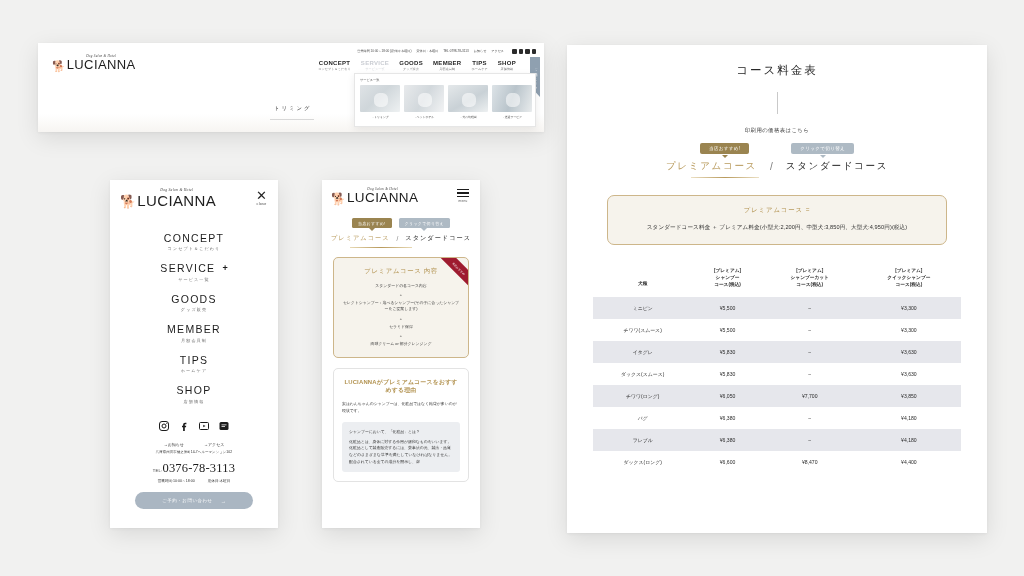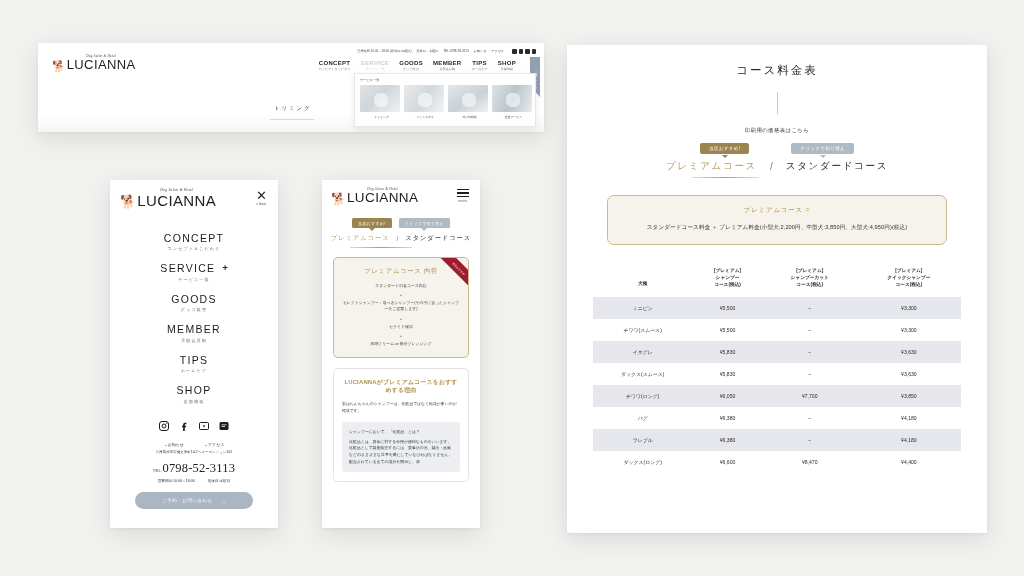--- a/index.html
+++ b/index.html
@@ -350,21 +350,21 @@
     </div>
 
     <div class="mb-links">
       <span>→お知らせ</span>
       <span>→アクセス</span>
     </div>
 
     <div class="mb-addr">兵庫県西宮市樋之池町14-7ヘルーマンション102</div>
 
     <div class="mb-tel">
-      <em>TEL:</em><b>0798-52-3113</b>
+      <em>TEL:</em><b>0376-78-3113</b>
     </div>
 
     <div class="mb-hours">
       <span>営業時間:10:00～18:00</span>
       <span>定休日:木曜日</span>
     </div>
 
     <div class="mb-cta">
       <span>ご予約・お問い合わせ</span>
       <i>→</i>

